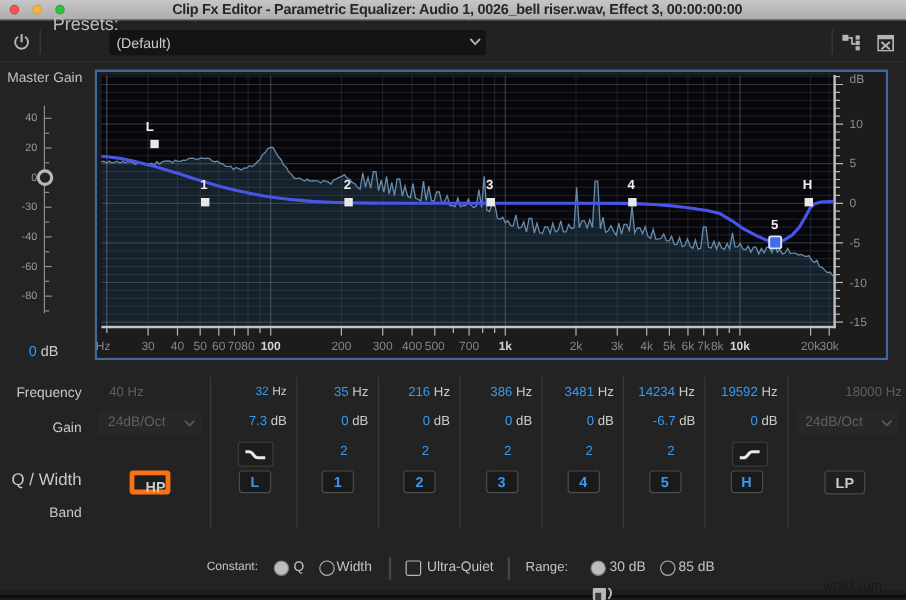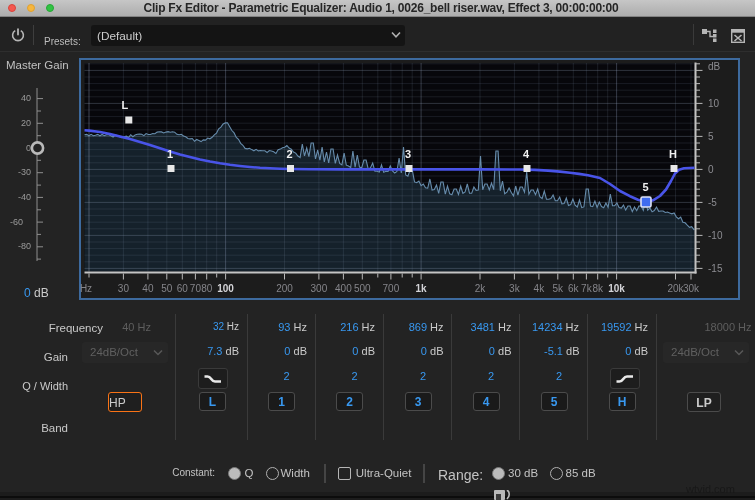--- a/index.html
+++ b/index.html
@@ -13,21 +13,21 @@
 <div class="abs" style="left:45.7px;top:3.7px;width:8.4px;height:8.4px;border-radius:50%;background:#32c344;border:0.5px solid #25a835"></div>
 
 <div class="abs" style="left:0;top:18px;width:755px;height:33px;background:#222222"></div>
 <div class="abs" style="left:0;top:51px;width:755px;height:1px;background:#2e2e2e"></div>
 <div class="abs" style="left:693px;top:24px;width:1px;height:21px;background:#3a3a3a"></div>
 <svg class="abs" style="left:10px;top:27px" width="16" height="16" viewBox="0 0 16 16">
     <path d="M8,2.2 L8,7.5" stroke="#b5b5b5" stroke-width="1.8" stroke-linecap="round"></path>
     <path d="M5.2,3.6 A5.4,5.4 0 1,0 10.8,3.6" fill="none" stroke="#b5b5b5" stroke-width="1.6"></path>
   </svg>
 <div class="abs" style="left:33px;top:25px;width:1px;height:20px;background:#3e3e3e"></div>
-<div class="abs" style="left:44px;top:36px;font-size:10px;color:#bdbdbd">Presets:</div>
+<div class="abs" style="left:44px;top:12px;font-size:15px;color:#bdbdbd">Presets:</div>
 <div class="abs" style="left:91px;top:24.5px;width:314px;height:21px;background:#141414;border-radius:3px"></div>
 <div class="abs" style="left:97px;top:28.5px;font-size:11.8px;color:#cdcdcd">(Default)</div>
 <svg class="abs" style="left:390px;top:31px" width="12" height="8" viewBox="0 0 12 8">
     <path d="M2,1.5 L6,5.8 L10,1.5" fill="none" stroke="#b0b0b0" stroke-width="1.6"></path>
   </svg>
 <svg class="abs" style="left:701px;top:28px" width="17" height="16" viewBox="0 0 17 16">
     <rect x="1" y="1" width="5" height="5" fill="#b5b5b5"></rect>
     <path d="M6,3.5 L9,3.5 L9,8.5 L12,8.5" fill="none" stroke="#b5b5b5" stroke-width="1.4"></path>
     <rect x="12" y="1.5" width="3.5" height="3.5" fill="#b5b5b5"></rect>
     <rect x="12" y="6" width="3.5" height="3.5" fill="#b5b5b5"></rect>
@@ -56,21 +56,21 @@
     <line x1="37" y1="123.3" x2="43" y2="123.3" stroke="#8f8f8f" stroke-width="1"></line>
     <line x1="37" y1="111.0" x2="41" y2="111.0" stroke="#8f8f8f" stroke-width="1"></line>
     <line x1="37" y1="98.6" x2="43" y2="98.6" stroke="#8f8f8f" stroke-width="1"></line>
     <circle cx="37.5" cy="148" r="5.6" fill="#232323" stroke="#b9b9b9" stroke-width="2.6"></circle>
   </svg>
 <div style="position:absolute;left:2px;top:93.1px;font-size:9px;color:#9a9a9a;width:29px;text-align:right">40</div>
 <div style="position:absolute;left:2px;top:117.8px;font-size:9px;color:#9a9a9a;width:29px;text-align:right">20</div>
 <div style="position:absolute;left:2px;top:142.5px;font-size:9px;color:#9a9a9a;width:29px;text-align:right">0</div>
 <div style="position:absolute;left:2px;top:167.2px;font-size:9px;color:#9a9a9a;width:29px;text-align:right">-30</div>
 <div style="position:absolute;left:2px;top:191.9px;font-size:9px;color:#9a9a9a;width:29px;text-align:right">-40</div>
-<div style="position:absolute;left:2px;top:216.6px;font-size:9px;color:#9a9a9a;width:29px;text-align:center">-60</div>
+<div style="position:absolute;left:2px;top:216.6px;font-size:9px;color:#9a9a9a;width:29px;text-align:right">-60</div>
 <div style="position:absolute;left:2px;top:241.3px;font-size:9px;color:#9a9a9a;width:29px;text-align:right">-80</div>
 <div class="abs" style="left:24px;top:286px;font-size:12px;color:#cbcbcb"><span style="color:#3898f0">0</span> dB</div>
 
 <div class="abs" style="left:79px;top:58px;width:661px;height:242px;border:2px solid #3d6a9e;background:#1c1c1c"></div>
 <svg style="position:absolute;left:79px;top:58px" width="661" height="242" viewBox="79 58 661 242">
 <rect x="81" y="60" width="657" height="238" fill="#1c1c1c"></rect>
 <rect x="84.5" y="63" width="610" height="208.5" fill="#07070b"></rect>
 <path d="M84.5,134.8 L86.7,134.4 L88.9,135.8 L91.1,134.3 L93.3,135.7 L95.5,135.2 L97.7,134.4 L99.9,135.8 L102.1,134.5 L104.3,135.7 L106.5,134.7 L108.7,134.8 L110.9,135.8 L113.1,137.0 L115.3,135.1 L117.5,135.5 L119.7,136.7 L121.9,137.7 L124.1,136.7 L126.3,136.1 L128.5,137.5 L130.7,134.7 L132.9,136.7 L135.1,134.9 L137.3,134.3 L139.5,134.0 L141.7,134.3 L143.9,135.6 L146.1,133.6 L148.3,134.5 L150.5,134.5 L152.7,133.5 L154.9,133.7 L157.1,132.1 L159.3,131.8 L161.5,131.9 L163.7,133.0 L165.9,132.1 L168.1,131.6 L170.3,132.2 L172.5,131.8 L174.7,132.2 L176.9,134.3 L179.1,134.8 L181.3,134.3 L183.5,136.0 L185.7,136.7 L187.9,138.5 L190.1,138.9 L192.3,138.5 L194.5,141.3 L196.7,139.5 L198.9,140.5 L201.1,141.6 L203.3,139.9 L205.5,140.1 L207.7,138.1 L209.9,138.8 L212.1,137.3 L214.3,134.8 L216.5,133.1 L218.7,128.8 L220.9,127.1 L223.1,123.9 L225.3,122.9 L227.5,122.8 L229.7,126.7 L231.9,130.5 L234.1,132.9 L236.3,137.4 L238.5,139.3 L240.7,143.3 L242.9,145.3 L245.1,148.4 L247.3,148.9 L249.5,148.3 L251.7,149.6 L253.9,150.8 L256.1,149.3 L258.3,150.9 L260.5,150.5 L262.7,150.7 L264.9,150.7 L267.1,152.5 L269.3,150.5 L271.5,151.0 L273.7,151.8 L275.9,153.5 L278.1,149.8 L280.3,149.1 L282.5,147.8 L284.7,147.2 L286.9,145.5 L289.1,148.1 L291.3,149.3 L293.5,152.0 L295.7,153.1 L297.9,156.0 L300.1,157.5 L302.3,144 L304.5,155.8 L306.7,148 L308.9,156.7 L311.1,143 L313.3,143 L315.5,158.8 L317.7,150 L319.9,160.1 L322.1,147 L324.3,161.8 L326.5,152 L328.7,163.0 L330.9,149 L333.1,149 L335.3,163.3 L337.5,155 L339.7,163.4 L341.9,164.9 L344.1,153 L346.3,165.2 L348.5,166.1 L350.7,167.5 L352.9,151 L355.1,167.1 L357.3,155 L359.5,167.0 L361.7,167.7 L363.9,160 L366.1,160 L368.3,169.2 L370.5,167.7 L372.7,163 L374.9,171.3 L377.1,171.3 L379.3,172.1 L381.5,165 L383.7,172.3 L385.9,171.2 L388.1,171.5 L390.3,166 L392.5,171.0 L394.7,173.0 L396.9,171.5 L399.1,158 L401.3,172.9 L403.5,147 L405.7,175.0 L407.9,176.3 L410.1,170 L412.3,170 L414.5,181.9 L416.7,182.6 L418.9,181 L421.1,185.7 L423.3,184 L425.5,187.8 L427.7,188.1 L429.9,179 L432.1,190.1 L434.3,189.6 L436.5,185 L438.7,193.4 L440.9,182 L443.1,182 L445.3,194.2 L447.5,186 L449.7,193.8 L451.9,194.7 L454.1,189 L456.3,189 L458.5,194.4 L460.7,186 L462.9,193.3 L465.1,192.0 L467.3,184 L469.5,193.2 L471.7,193.2 L473.9,187 L476.1,190.4 L478.3,190.0 L480.5,156 L482.7,189.8 L484.9,184 L487.1,184 L489.3,189.9 L491.5,183 L493.7,189.6 L495.9,151 L498.1,151 L500.3,190.8 L502.5,181 L504.7,193.7 L506.9,192.1 L509.1,188 L511.3,192.6 L513.5,195.9 L515.7,186 L517.9,195.1 L520.1,187 L522.3,187 L524.5,192.2 L526.7,172 L528.9,194.2 L531.1,190 L533.3,190 L535.5,194.7 L537.7,189 L539.9,196.8 L542.1,198.6 L544.3,191 L546.5,199.3 L548.7,199.3 L550.9,198.6 L553.1,195 L555.3,200.6 L557.5,200.7 L559.7,197 L561.9,203.8 L564.1,203.6 L566.3,198 L568.5,205.5 L570.7,204.6 L572.9,199 L575.1,205.1 L577.3,207.0 L579.5,200 L581.7,207.6 L583.9,206.9 L586.1,189 L588.3,189 L590.5,206.1 L592.7,206.7 L594.9,201 L597.1,207.5 L599.3,202 L601.5,206.6 L603.7,207.8 L605.9,203 L608.1,207.3 L610.3,194 L612.5,205.7 L614.7,205.7 L616.9,203 L619.1,207.6 L621.3,208.1 L623.5,205 L625.7,210.1 L627.9,206 L630.1,206 L632.3,211.7 L634.5,207 L636.7,210.7 L638.9,206 L641.1,206 L643.3,210.4 L645.5,200 L647.7,210.2 L649.9,208 L652.1,211.7 L654.3,210.6 L656.5,207 L658.7,211.3 L660.9,211 L663.1,211 L665.3,212.5 L667.5,212 L669.7,213.0 L671.9,213.8 L674.1,213 L676.3,216.8 L678.5,218.7 L680.7,217 L682.9,222.2 L685.1,222.8 L687.3,225.1 L689.5,227.3 L691.7,226.7 L693.9,229.5 L694.5,229.3 L694.5,271.5 L84.5,271.5 Z" fill="#17242f" fill-opacity="0.92"></path>
 <line x1="84.5" y1="268.4" x2="694.5" y2="268.4" stroke="rgba(150,165,190,0.28)" stroke-width="1"></line>
     <line x1="84.5" y1="261.8" x2="694.5" y2="261.8" stroke="rgba(125,140,165,0.16)" stroke-width="1"></line>
@@ -238,69 +238,69 @@
     <text x="691" y="292" fill="#85858a" font-size="10" font-weight="normal" text-anchor="middle">30k</text>
 <text x="708" y="69.5" fill="#8c8c91" font-size="10">dB</text>
     <text x="708" y="106.5" fill="#8c8c91" font-size="10">10</text>
     <text x="708" y="139.5" fill="#8c8c91" font-size="10">5</text>
     <text x="708" y="172.9" fill="#8c8c91" font-size="10">0</text>
     <text x="708" y="205.9" fill="#8c8c91" font-size="10">-5</text>
     <text x="708" y="238.9" fill="#8c8c91" font-size="10">-10</text>
     <text x="708" y="271.9" fill="#8c8c91" font-size="10">-15</text>
 </svg>
 
-<div class="abs" style="right:652px;top:321.5px;font-size:11.5px;color:#c9c9c9;white-space:nowrap">Frequency</div>
+<div class="abs" style="right:687px;top:321.5px;font-size:11.5px;color:#c9c9c9;white-space:nowrap">Frequency</div>
 <div class="abs" style="right:687px;top:351px;font-size:11.5px;color:#c9c9c9">Gain</div>
-<div class="abs" style="right:687px;top:380px;font-size:11px;color:#c9c9c9;white-space:nowrap">Q / Width</div>
+<div class="abs" style="right:687px;top:391px;font-size:14px;color:#c9c9c9;white-space:nowrap">Q / Width</div>
 <div class="abs" style="right:687px;top:422px;font-size:11.5px;color:#c9c9c9">Band</div>
 <div style="position:absolute;left:175px;top:314px;width:1px;height:126px;background:#3a3a3a"></div>
 <div style="position:absolute;left:246.5px;top:314px;width:1px;height:126px;background:#3a3a3a"></div>
 <div style="position:absolute;left:314.5px;top:314px;width:1px;height:126px;background:#3a3a3a"></div>
 <div style="position:absolute;left:382.5px;top:314px;width:1px;height:126px;background:#3a3a3a"></div>
 <div style="position:absolute;left:451px;top:314px;width:1px;height:126px;background:#3a3a3a"></div>
 <div style="position:absolute;left:519px;top:314px;width:1px;height:126px;background:#3a3a3a"></div>
 <div style="position:absolute;left:587px;top:314px;width:1px;height:126px;background:#3a3a3a"></div>
 <div style="position:absolute;left:655.5px;top:314px;width:1px;height:126px;background:#3a3a3a"></div>
 
-<div class="abs" style="left:91px;top:321px;width:60px;text-align:right;font-size:11px;color:#5e5e5e">40 Hz</div>
+<div class="abs" style="left:91px;top:321px;width:60px;text-align:left;font-size:11px;color:#5e5e5e">40 Hz</div>
 <div class="abs" style="left:82px;top:342px;width:86px;height:21px;background:#272727;border-radius:3px"></div>
 <div class="abs" style="left:90px;top:345.5px;font-size:11.5px;color:#606060">24dB/Oct</div>
 <svg class="abs" style="left:152px;top:349px" width="12" height="8" viewBox="0 0 12 8">
     <path d="M2,1.5 L6,5.5 L10,1.5" fill="none" stroke="#585858" stroke-width="1.5"></path>
   </svg>
-<div class="abs" style="left:108px;top:392px;width:34px;height:20px;background:#1f1f1f;border:1px solid #f97316;border-radius:3px;text-align:left;line-height:20px;font-size:12px;color:#cbcbcb;font-weight:normal">HP</div>
+<div class="abs" style="left:108px;top:392px;width:34px;height:20px;background:#1f1f1f;border:4px solid #f97316;border-radius:3px;text-align:right;line-height:20px;font-size:12px;color:#cbcbcb;font-weight:bold">HP</div>
 
 <div class="abs" style="left:697px;top:321px;width:62px;text-align:center;font-size:11px;color:#5e5e5e">18000 Hz</div>
 <div class="abs" style="left:663px;top:342px;width:86px;height:21px;background:#272727;border-radius:3px"></div>
 <div class="abs" style="left:671px;top:345.5px;font-size:11.5px;color:#606060">24dB/Oct</div>
 <svg class="abs" style="left:733px;top:349px" width="12" height="8" viewBox="0 0 12 8">
     <path d="M2,1.5 L6,5.5 L10,1.5" fill="none" stroke="#585858" stroke-width="1.5"></path>
   </svg>
 <div class="abs" style="left:687px;top:392px;width:34px;height:20px;background:#1f1f1f;border:1px solid #4b4b4b;border-radius:3px;text-align:center;line-height:20px;font-size:12px;color:#cbcbcb;font-weight:bold">LP</div>
 <div style="position:absolute;right:516.0px;top:321px;font-size:10px;color:#cbcbcb"><span style="color:#3898f0">32</span> Hz</div>
 <div style="position:absolute;right:516.0px;top:345px;font-size:11px;color:#cbcbcb"><span style="color:#3898f0">7.3</span> dB</div>
 <div style="position:absolute;left:199.0px;top:392px;width:27px;height:19px;background:#1a1a1a;border:1px solid #4b4b4b;border-radius:3px;text-align:center;line-height:19px;font-size:12px;font-weight:bold;color:#3898f0">L</div>
-<div style="position:absolute;right:448.0px;top:321px;font-size:11px;color:#cbcbcb"><span style="color:#3898f0">93</span> Hz</div>
+<div style="position:absolute;right:448.0px;top:321px;font-size:11px;color:#cbcbcb"><span style="color:#3898f0">35</span> Hz</div>
 <div style="position:absolute;right:448.0px;top:345px;font-size:11px;color:#cbcbcb"><span style="color:#3898f0">0</span> dB</div>
 <div style="position:absolute;left:271.5px;top:369.5px;width:30px;text-align:center;font-size:11px;color:#3898f0">2</div>
 <div style="position:absolute;left:268.0px;top:392px;width:27px;height:19px;background:#1a1a1a;border:1px solid #4b4b4b;border-radius:3px;text-align:center;line-height:19px;font-size:12px;font-weight:bold;color:#3898f0">1</div>
 <div style="position:absolute;right:380.0px;top:321px;font-size:11px;color:#cbcbcb"><span style="color:#3898f0">216</span> Hz</div>
 <div style="position:absolute;right:380.0px;top:345px;font-size:11px;color:#cbcbcb"><span style="color:#3898f0">0</span> dB</div>
 <div style="position:absolute;left:339.5px;top:369.5px;width:30px;text-align:center;font-size:11px;color:#3898f0">2</div>
 <div style="position:absolute;left:336.0px;top:392px;width:27px;height:19px;background:#1a1a1a;border:1px solid #4b4b4b;border-radius:3px;text-align:center;line-height:19px;font-size:12px;font-weight:bold;color:#3898f0">2</div>
-<div style="position:absolute;right:311.5px;top:321px;font-size:11px;color:#cbcbcb"><span style="color:#3898f0">869</span> Hz</div>
+<div style="position:absolute;right:311.5px;top:321px;font-size:11px;color:#cbcbcb"><span style="color:#3898f0">386</span> Hz</div>
 <div style="position:absolute;right:311.5px;top:345px;font-size:11px;color:#cbcbcb"><span style="color:#3898f0">0</span> dB</div>
 <div style="position:absolute;left:408px;top:369.5px;width:30px;text-align:center;font-size:11px;color:#3898f0">2</div>
 <div style="position:absolute;left:404.5px;top:392px;width:27px;height:19px;background:#1a1a1a;border:1px solid #4b4b4b;border-radius:3px;text-align:center;line-height:19px;font-size:12px;font-weight:bold;color:#3898f0">3</div>
 <div style="position:absolute;right:243.5px;top:321px;font-size:11px;color:#cbcbcb"><span style="color:#3898f0">3481</span> Hz</div>
 <div style="position:absolute;right:243.5px;top:345px;font-size:11px;color:#cbcbcb"><span style="color:#3898f0">0</span> dB</div>
 <div style="position:absolute;left:476px;top:369.5px;width:30px;text-align:center;font-size:11px;color:#3898f0">2</div>
 <div style="position:absolute;left:472.5px;top:392px;width:27px;height:19px;background:#1a1a1a;border:1px solid #4b4b4b;border-radius:3px;text-align:center;line-height:19px;font-size:12px;font-weight:bold;color:#3898f0">4</div>
 <div style="position:absolute;right:176px;top:321px;font-size:11px;color:#cbcbcb"><span style="color:#3898f0">14234</span> Hz</div>
-<div style="position:absolute;right:175.5px;top:345px;font-size:11px;color:#cbcbcb"><span style="color:#3898f0">-5.1</span> dB</div>
+<div style="position:absolute;right:175.5px;top:345px;font-size:11px;color:#cbcbcb"><span style="color:#3898f0">-6.7</span> dB</div>
 <div style="position:absolute;left:544px;top:369.5px;width:30px;text-align:center;font-size:11px;color:#3898f0">2</div>
 <div style="position:absolute;left:540.5px;top:392px;width:27px;height:19px;background:#1a1a1a;border:1px solid #4b4b4b;border-radius:3px;text-align:center;line-height:19px;font-size:12px;font-weight:bold;color:#3898f0">5</div>
 <div style="position:absolute;right:107.0px;top:321px;font-size:11px;color:#cbcbcb"><span style="color:#3898f0">19592</span> Hz</div>
 <div style="position:absolute;right:107.0px;top:345px;font-size:11px;color:#cbcbcb"><span style="color:#3898f0">0</span> dB</div>
 <div style="position:absolute;left:608.5px;top:392px;width:27px;height:19px;background:#1a1a1a;border:1px solid #4b4b4b;border-radius:3px;text-align:center;line-height:19px;font-size:12px;font-weight:bold;color:#3898f0">H</div>
 <div style="position:absolute;left:198px;top:367.5px;width:30px;height:21px;background:#1d1d1d;border:1px solid #3a3a3a;border-radius:3px"></div>
 <svg style="position:absolute;left:198px;top:367.5px" width="30" height="21" viewBox="0 0 30 21">
     <path d="M6.5,8.5 L9.5,8.5 C13.5,8.5 13,13.5 17,13.5 L23,13.5" fill="none" stroke="#e8e8e8" stroke-width="2.6"></path>
   </svg>
 <div style="position:absolute;left:610px;top:367.5px;width:30px;height:21px;background:#1d1d1d;border:1px solid #3a3a3a;border-radius:3px"></div>
@@ -310,21 +310,21 @@
 
 <div class="abs" style="right:540px;top:467px;font-size:10px;color:#c3c3c3">Constant:</div>
 <div class="abs" style="left:228px;top:467px;width:13px;height:13px;border-radius:50%;background:#bcbcbc;border:1px solid #7a7a7a"></div>
 <div class="abs" style="left:244.5px;top:467px;font-size:11.5px;color:#c3c3c3">Q</div>
 <div class="abs" style="left:265.5px;top:467px;width:13px;height:13px;border-radius:50%;border:1.5px solid #b0b0b0"></div>
 <div class="abs" style="left:280.5px;top:467px;font-size:11.5px;color:#c3c3c3">Width</div>
 <div class="abs" style="left:324px;top:464px;width:1.5px;height:19px;background:#454545"></div>
 <div class="abs" style="left:337.5px;top:466.5px;width:13.5px;height:13.5px;border:1.6px solid #b6b6b6;border-radius:2px"></div>
 <div class="abs" style="left:355.8px;top:467px;font-size:11.5px;color:#c3c3c3">Ultra-Quiet</div>
 <div class="abs" style="left:423px;top:464px;width:1.5px;height:19px;background:#454545"></div>
-<div class="abs" style="left:438px;top:467px;font-size:14px;color:#c3c3c3">Range:</div>
+<div class="abs" style="left:438px;top:467px;font-size:11px;color:#c3c3c3">Range:</div>
 <div class="abs" style="left:491.5px;top:467px;width:13px;height:13px;border-radius:50%;background:#bcbcbc;border:1px solid #7a7a7a"></div>
 <div class="abs" style="left:508px;top:467px;font-size:11.5px;color:#c3c3c3">30 dB</div>
 <div class="abs" style="left:550px;top:467px;width:13px;height:13px;border-radius:50%;border:1.5px solid #b0b0b0"></div>
 <div class="abs" style="left:565.5px;top:467px;font-size:11.5px;color:#c3c3c3">85 dB</div>
 
 <div class="abs" style="left:0;top:492px;width:755px;height:8px;background:#1c1c1c"></div>
 <div class="abs" style="left:0;top:496px;width:755px;height:2px;background:#0c0c0c"></div>
 <div class="abs" style="left:686px;top:483px;font-size:11px;color:#181818">wtvid.com</div>
 <svg class="abs" style="left:493px;top:490px" width="22" height="10" viewBox="0 0 22 10">
     <rect x="1" y="0" width="11" height="10" rx="1" fill="#b9b9b9"></rect>

